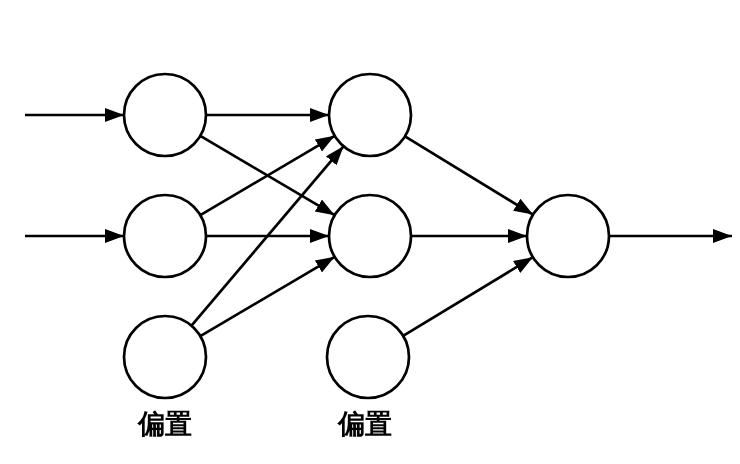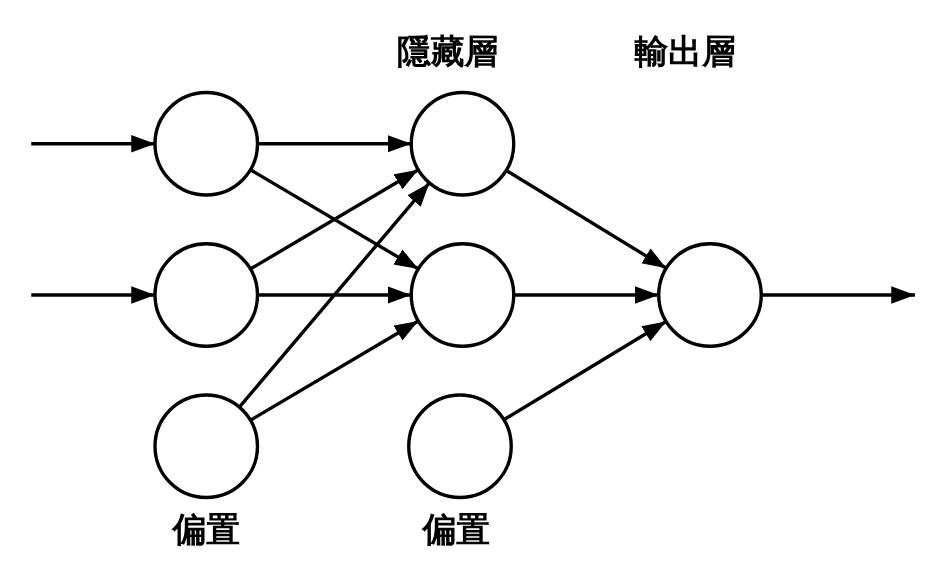--- a/index.html
+++ b/index.html
@@ -54,17 +54,15 @@
       <line x1="403.1" y1="335.8" x2="532.9" y2="257.2" stroke="#000000" stroke-width="2.7" marker-end="url(#arrow)"></line>
       <line x1="609.0" y1="236.0" x2="732.0" y2="236.0" stroke="#000000" stroke-width="2.7" marker-end="url(#arrow)"></line>
       <circle cx="165" cy="115" r="41" fill="#ffffff" stroke="#000000" stroke-width="2.7"></circle>
       <circle cx="165" cy="236" r="41" fill="#ffffff" stroke="#000000" stroke-width="2.7"></circle>
       <circle cx="165" cy="357" r="41" fill="#ffffff" stroke="#000000" stroke-width="2.7"></circle>
       <circle cx="370" cy="115" r="41" fill="#ffffff" stroke="#000000" stroke-width="2.7"></circle>
       <circle cx="370" cy="236" r="41" fill="#ffffff" stroke="#000000" stroke-width="2.7"></circle>
       <circle cx="368" cy="357" r="41" fill="#ffffff" stroke="#000000" stroke-width="2.7"></circle>
       <circle cx="568" cy="236" r="41" fill="#ffffff" stroke="#000000" stroke-width="2.7"></circle>
     </svg>
-  <div class="lbl" style="left: 358px; top: 42px;">隱藏層</div>
-  <div class="lbl" style="left: 548px; top: 42px;">輸出層</div>
   <div class="lbl" style="left: 165px; top: 424px;">偏置</div>
   <div class="lbl" style="left: 365px; top: 424px;">偏置</div>
 </div>
 
 </body></html>

